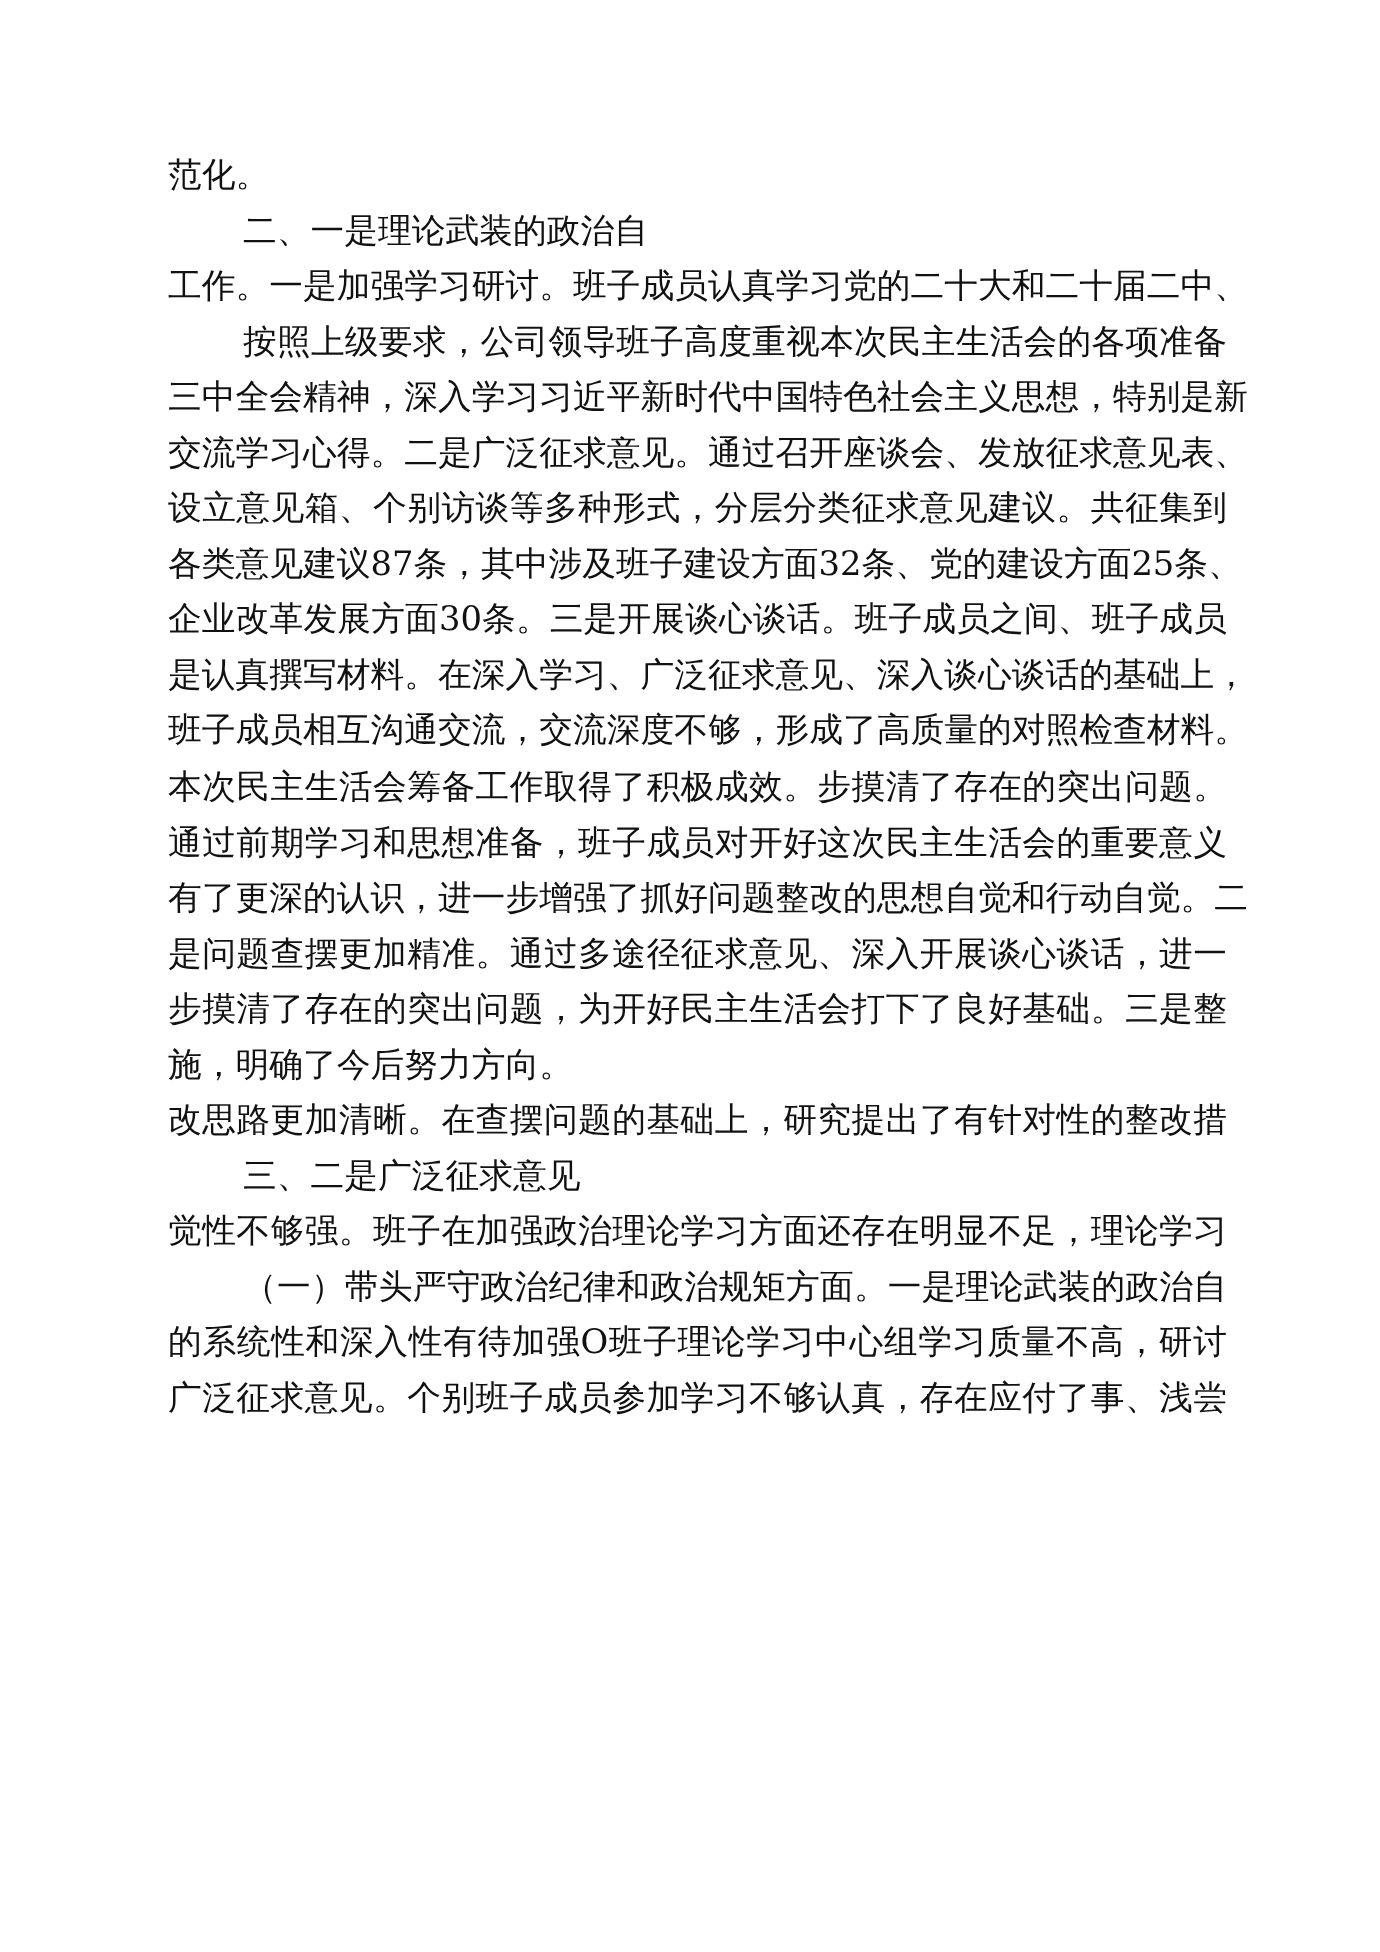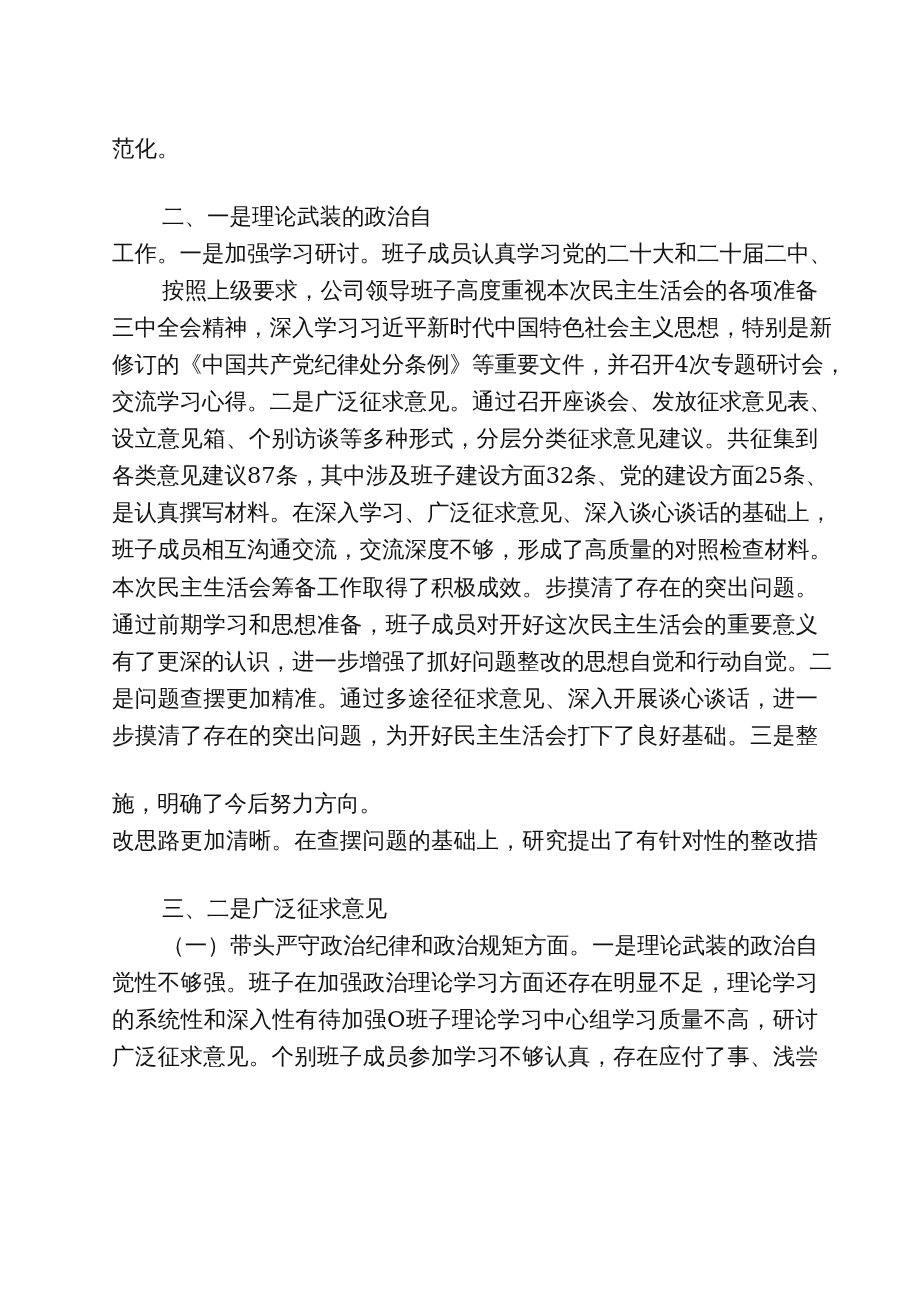--- a/index.html
+++ b/index.html
@@ -14,43 +14,43 @@
     font-size: 22.5px;
     line-height: 37.05px;
   }
   .line {
     display: block;
     white-space: nowrap;
     height: 37.05px;
     text-align: justify;
     text-align-last: justify;
   }
-  .line.last { text-align-last: left; margin-top: 31px; }
+  .line.last { text-align-last: left; }
   .line.indent { padding-left: 50px; }
 </style>
 </head>
 <body>
 
 <div class="page">
   <span class="line last">范化。</span>
   <span class="line indent last">二、一是理论武装的政治自</span>
   <span class="line">工作。一是加强学习研讨。班子成员认真学习党的二十大和二十届二中、</span>
   <span class="line indent">按照上级要求，公司领导班子高度重视本次民主生活会的各项准备</span>
   <span class="line">三中全会精神，深入学习习近平新时代中国特色社会主义思想，特别是新</span>
-  <span class="line">修订的《中国共产党纪律处分条例》等重要文件，并召开4次专题研讨会，</span>
   <span class="line">交流学习心得。二是广泛征求意见。通过召开座谈会、发放征求意见表、</span>
   <span class="line">设立意见箱、个别访谈等多种形式，分层分类征求意见建议。共征集到</span>
   <span class="line">各类意见建议87条，其中涉及班子建设方面32条、党的建设方面25条、</span>
+  <span class="line">企业改革发展方面30条。三是开展谈心谈话。班子成员之间、班子成员</span>
   <span class="line">是认真撰写材料。在深入学习、广泛征求意见、深入谈心谈话的基础上，</span>
   <span class="line">班子成员相互沟通交流，交流深度不够，形成了高质量的对照检查材料。</span>
   <span class="line">本次民主生活会筹备工作取得了积极成效。步摸清了存在的突出问题。</span>
   <span class="line">通过前期学习和思想准备，班子成员对开好这次民主生活会的重要意义</span>
   <span class="line">有了更深的认识，进一步增强了抓好问题整改的思想自觉和行动自觉。二</span>
   <span class="line">是问题查摆更加精准。通过多途径征求意见、深入开展谈心谈话，进一</span>
   <span class="line">步摸清了存在的突出问题，为开好民主生活会打下了良好基础。三是整</span>
   <span class="line last">施，明确了今后努力方向。</span>
   <span class="line">改思路更加清晰。在查摆问题的基础上，研究提出了有针对性的整改措</span>
   <span class="line indent last">三、二是广泛征求意见</span>
+  <span class="line">觉性不够强。班子在加强政治理论学习方面还存在明显不足，理论学习</span>
   <span class="line indent">（一）带头严守政治纪律和政治规矩方面。一是理论武装的政治自</span>
-  <span class="line">觉性不够强。班子在加强政治理论学习方面还存在明显不足，理论学习</span>
   <span class="line">的系统性和深入性有待加强O班子理论学习中心组学习质量不高，研讨</span>
   <span class="line">广泛征求意见。个别班子成员参加学习不够认真，存在应付了事、浅尝</span>
 </div>
 
 </body></html>

